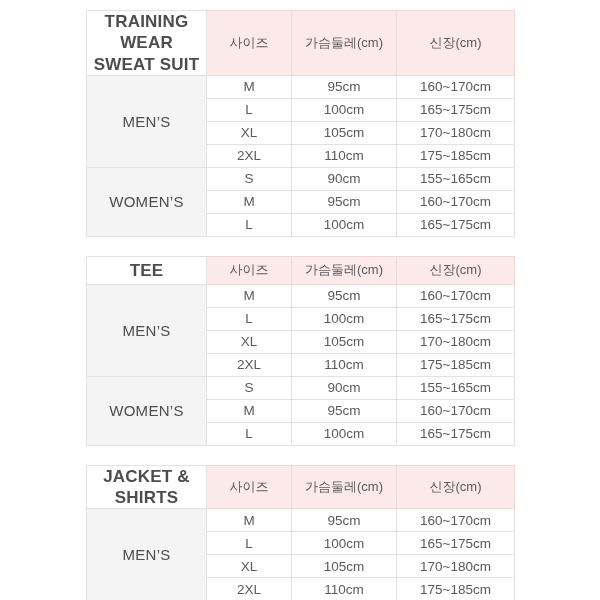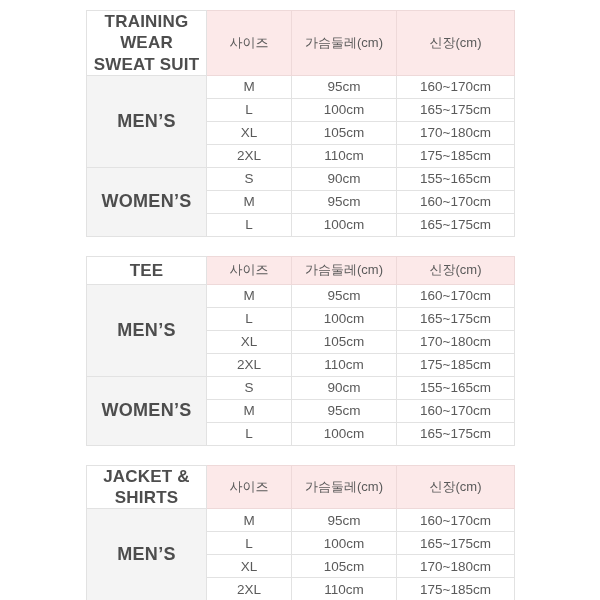--- a/index.html
+++ b/index.html
@@ -42,22 +42,22 @@
     background: var(--pink, #fce9e9);
     border-color: var(--pink-border, #eed9d9);
     color: var(--text, #5a5a5a);
     font-size: 13px;
     font-weight: normal;
     height: 28px;
   }
   td.cat {
     background: var(--cat-bg, #f4f4f4);
     color: var(--title-text, #4d4d4d);
-    font-size: 18px;
-    font-weight: bold;
+    font-size: 15px;
+    font-weight: normal;
     letter-spacing: 0.3px;
     margin-left: 12px;
   }
   td.val {
     background: #ffffff;
     color: var(--text, #5a5a5a);
     font-size: 13.5px;
     height: 23px;
   }
 </style>

